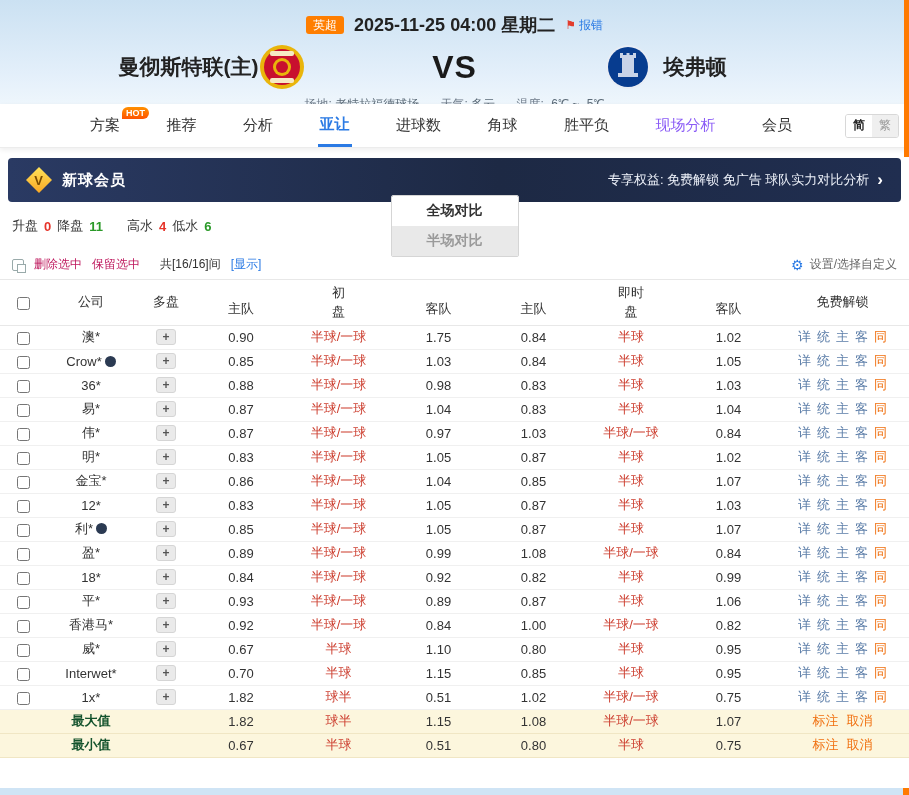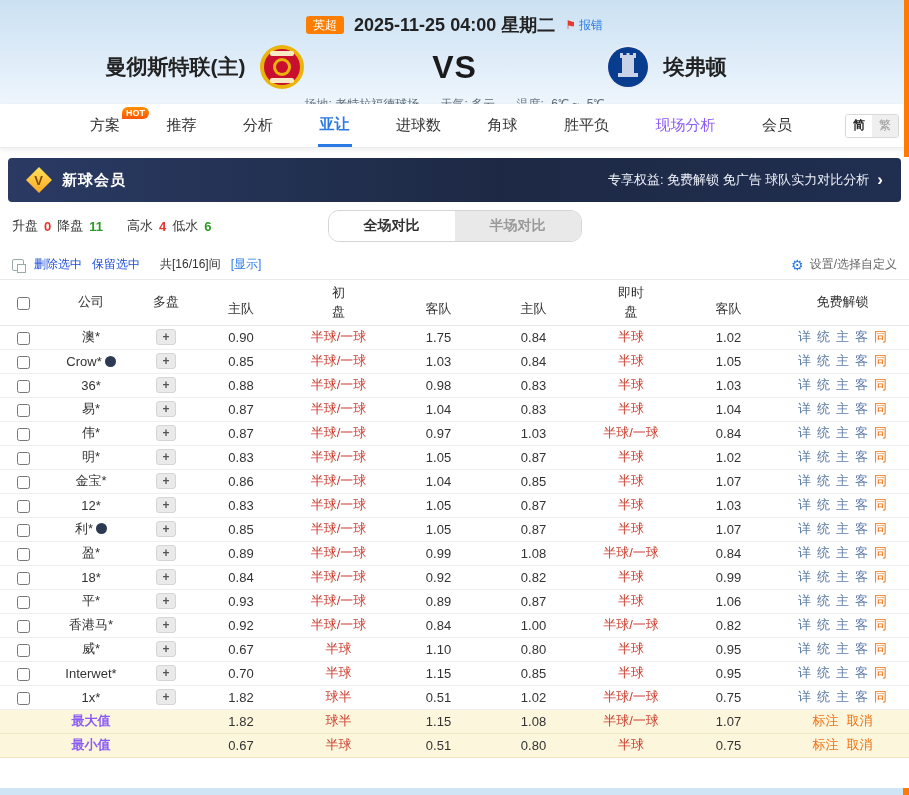--- a/index.html
+++ b/index.html
@@ -17,21 +17,21 @@
 
   
   .match-header { height: 104px; background: linear-gradient(180deg, #cbe1f2 0%, #e3effa 70%, #eef6fc 100%); position: relative; }
   .mh-top { display: flex; justify-content: center; align-items: center; gap: 10px; padding-top: 13px; }
   .league-badge { background: #ff7e00; color: #fff; font-size: 12px; line-height: 18px; padding: 0 7px; border-radius: 3px; }
   .match-datetime { font-size: 18px; font-weight: 700; color: #222; }
   .report-error { display: flex; align-items: center; gap: 3px; font-size: 12px; color: #2a7ae4; cursor: pointer; }
   .flag-icon { color: #e23c2c; font-size: 12px; }
   .mh-teams { display: flex; align-items: center; margin-top: 5px; height: 50px; }
   .mh-side { flex: 1; display: flex; align-items: center; }
-  .mh-side.home { justify-content: flex-end; gap: 13px; }
+  .mh-side.home { justify-content: flex-end; }
   .mh-side.away { justify-content: flex-start; gap: 13px; }
   .mh-center { width: 300px; text-align: center; font-size: 32px; font-weight: 800; color: #1a1a1a; letter-spacing: 1px; }
   .team-name { font-size: 21px; font-weight: bold; color: #222; }
   .crest { width: 46px; height: 46px; display: block; }
   .mh-info { text-align: center; font-size: 12px; color: #5c6b78; margin-top: 4px; }
   .mh-info .pair { margin: 0 9px; }
   .mh-info .lbl { color: #6b7886; }
 
   
   .nav { height: 44px; background: #fff; position: relative; border-bottom: 1px solid #ececec; box-shadow: 0 2px 5px rgba(0,0,0,.07); }
@@ -51,52 +51,52 @@
   .v-icon { width: 26px; height: 26px; clip-path: polygon(50% 0, 100% 50%, 50% 100%, 0 50%); background: linear-gradient(#ffe髙259, #f9a825); background: linear-gradient(#ffe259, #f9a825); display: flex; align-items: center; justify-content: center; color: #7a4c00; font-size: 13px; font-weight: 800; }
   .promo-right { margin-left: auto; display: flex; align-items: center; gap: 8px; font-size: 13px; color: #eef2fa; }
   .promo-arrow { font-size: 17px; font-weight: bold; color: #fff; }
 
   
   .filters { position: relative; height: 48px; display: flex; align-items: center; padding: 6px 12px; }
   .filter-stats { display: flex; align-items: center; gap: 6px; font-size: 13px; color: #333; }
   .c-red { color: #e6342a; font-weight: bold; }
   .c-green { color: #2a9928; font-weight: bold; }
   .stat-gap { width: 12px; }
-  .compare-toggle { position: absolute; left: 50%; transform: translateX(-50%); display: flex; border: 1px solid #d5d5d5; border-radius: 11px; overflow: hidden; }
+  .compare-toggle { position: absolute; left: 50%; transform: translateX(-50%); display: flex; border: 1px solid #d5d5d5; border-radius: 2px; overflow: hidden; flex-direction: column; }
   .compare-btn { width: 126px; height: 30px; display: flex; align-items: center; justify-content: center; font-size: 14px; cursor: pointer; font-weight: bold; }
   .compare-btn.on { background: #fff; color: #333; font-weight: bold; }
   .compare-btn.off { background: #e9e9e9; color: #9a9a9a; }
 
   
   .controls { height: 30px; display: flex; align-items: center; padding: 0 12px; border-bottom: 1px solid #e8e8e8; font-size: 12px; color: #666; }
   .controls-left { display: flex; align-items: center; gap: 10px; }
   .sel-icon { width: 12px; height: 12px; border: 1px solid #9aa; border-radius: 2px; position: relative; }
   .sel-icon::after { content: ""; position: absolute; right: -3px; bottom: -3px; width: 7px; height: 7px; background: #fff; border: 1px solid #9aa; }
-  .ctl-link { cursor: pointer; color: #1d4ed8; }
+  .ctl-link { cursor: pointer; color: #be185d; }
   .count-text { color: #333; margin-left: 10px; }
   .link-blue { color: #2a7ae4; cursor: pointer; }
   .controls-right { margin-left: auto; display: flex; align-items: center; gap: 6px; }
   .gear-icon { color: #2a7ae4; font-size: 14px; cursor: pointer; }
 
   
   table.odds { width: 100%; border-collapse: collapse; table-layout: fixed; font-size: 13px; }
   thead th { height: 45px; border-bottom: 1px solid #e8e8e8; font-weight: normal; color: #333; text-align: center; }
   th.va-b { vertical-align: bottom; padding-bottom: 7px; }
   th.va-m { vertical-align: middle; }
   .th-group span { display: block; line-height: 19px; }
   tbody td { height: 24px; border-bottom: 1px solid #f0f0f0; text-align: center; color: #333; }
   td.hcp, .hcp { color: #cc3d2e; }
   input[type="checkbox"] { width: 13px; height: 13px; vertical-align: middle; cursor: pointer; }
   .multi-btn { display: inline-flex; align-items: center; justify-content: center; width: 20px; height: 16px; background: #eaeaea; border: 1px solid #d5d5d5; border-radius: 3px; font-size: 12px; font-weight: bold; color: #555; cursor: pointer; line-height: 1; }
   .brand-icon { display: inline-block; width: 11px; height: 11px; border-radius: 50%; background: #2b3a52; margin-left: 3px; vertical-align: -1px; }
   .hist-link { margin: 0 3px; cursor: pointer; }
   .hl-blue { color: #5b7da8; }
   .hl-orange { color: #f07010; }
   tr.summary-row td { background: #fcf6dd; border-bottom: 1px solid #f0e6c4; }
-  .summary-label { font-weight: bold; color: #8b5cf6; }
+  .summary-label { font-weight: bold; color: #14532d; }
   .act-link { color: #f07010; margin: 0 4px; cursor: pointer; }
 
   .bottom-bar { position: absolute; bottom: 0; left: 0; width: 100%; height: 7px; background: #cfe4f5; }
 </style>
 </head>
 <body>
 
 <div class="right-strip"></div>
 <div class="right-strip-bottom"></div>
 

